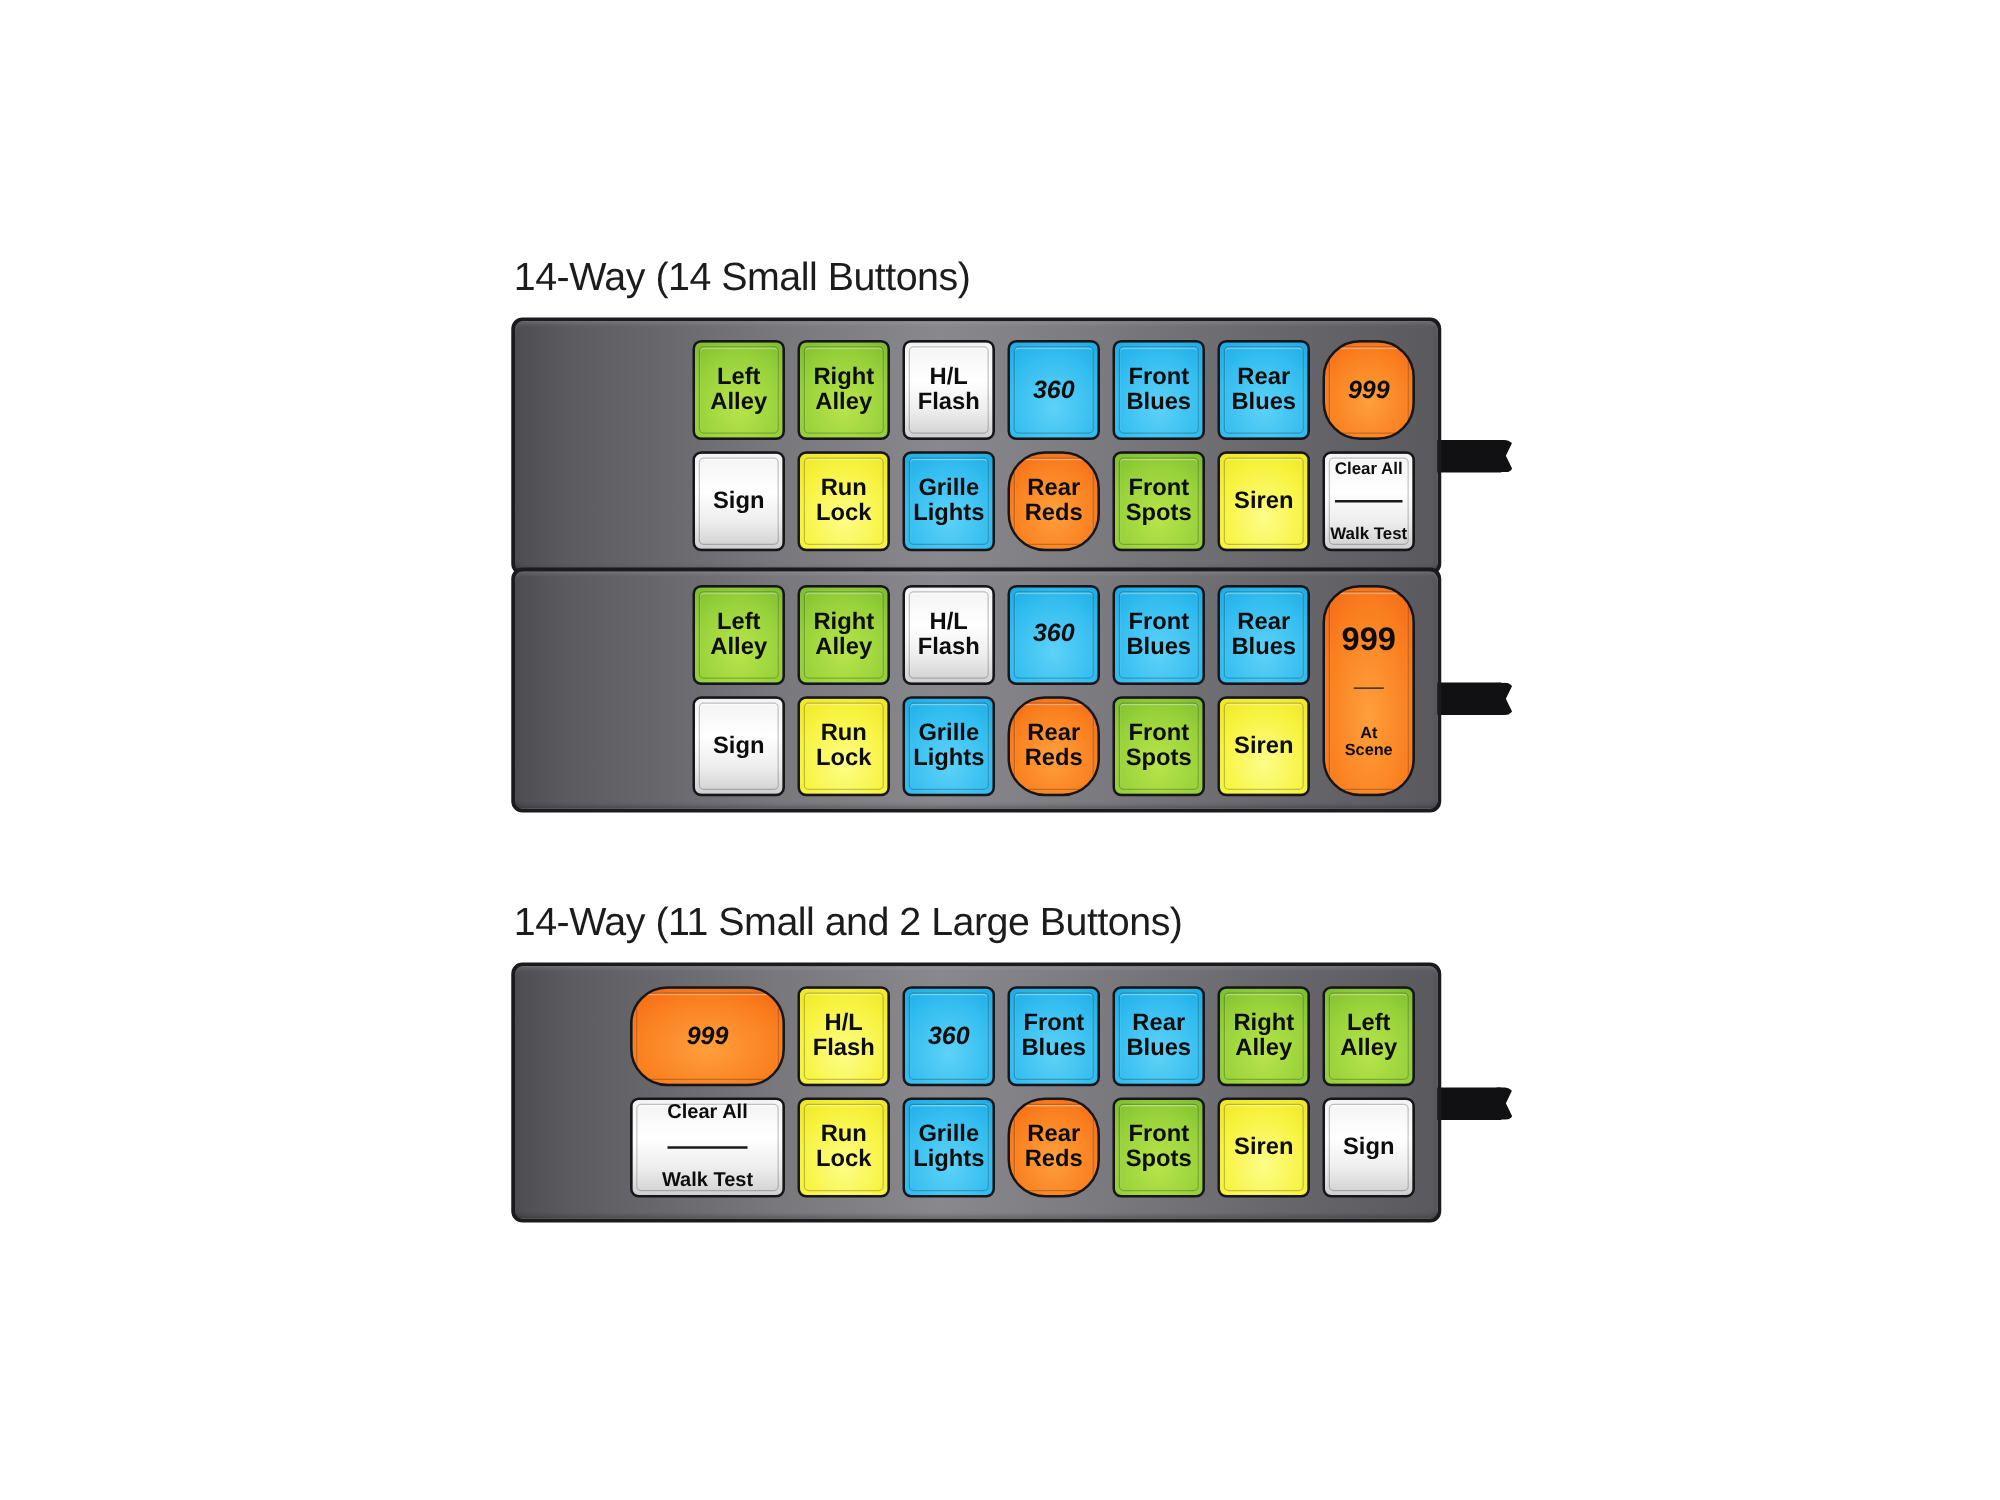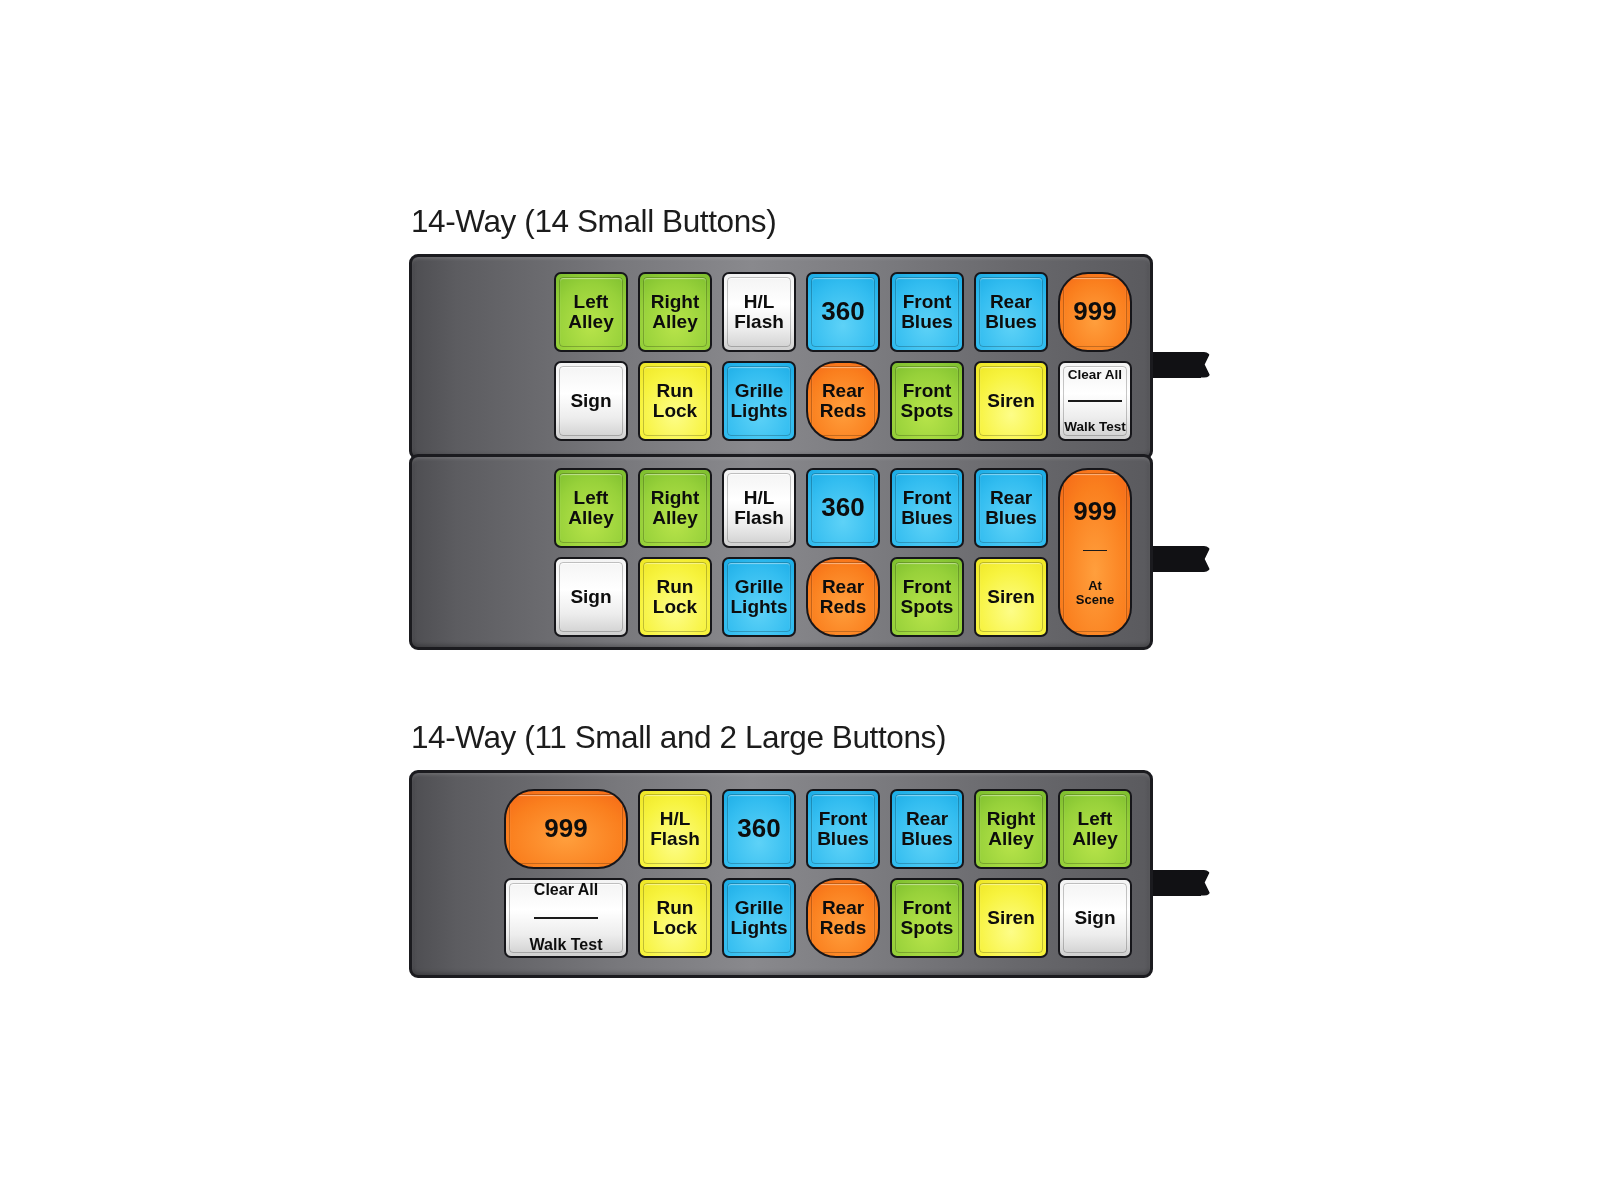--- a/index.html
+++ b/index.html
@@ -161,21 +161,21 @@
     line-height: 1.05;
     padding: 0 2px;
   }
 
   .btn.small  { width: 74px;  height: 80px;  font-size: 19px; }
   .btn.double { width: 74px;  height: 169px; font-size: 19px; }
   .btn.large  { width: 124px; height: 80px;  font-size: 19px; }
 
   .btn.small.tiny-label  { font-size: 13.5px; }
   .btn.large.tiny-label  { font-size: 15px; }
-  .btn.big-num { font-size: 26px; }
+  .btn.big-num { font-size: 20px; font-style: italic; }
 
   
   .stacked-lbl {
     position: relative;
     z-index: 2;
     display: flex;
     flex-direction: column;
     align-items: center;
     justify-content: center;
     gap: 17px;

